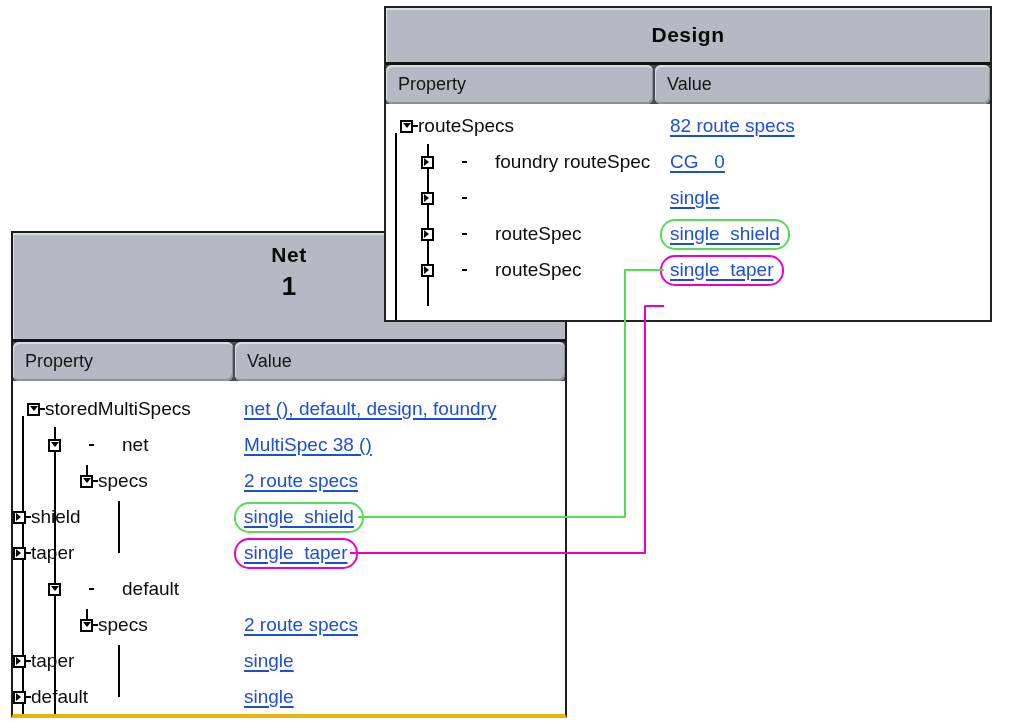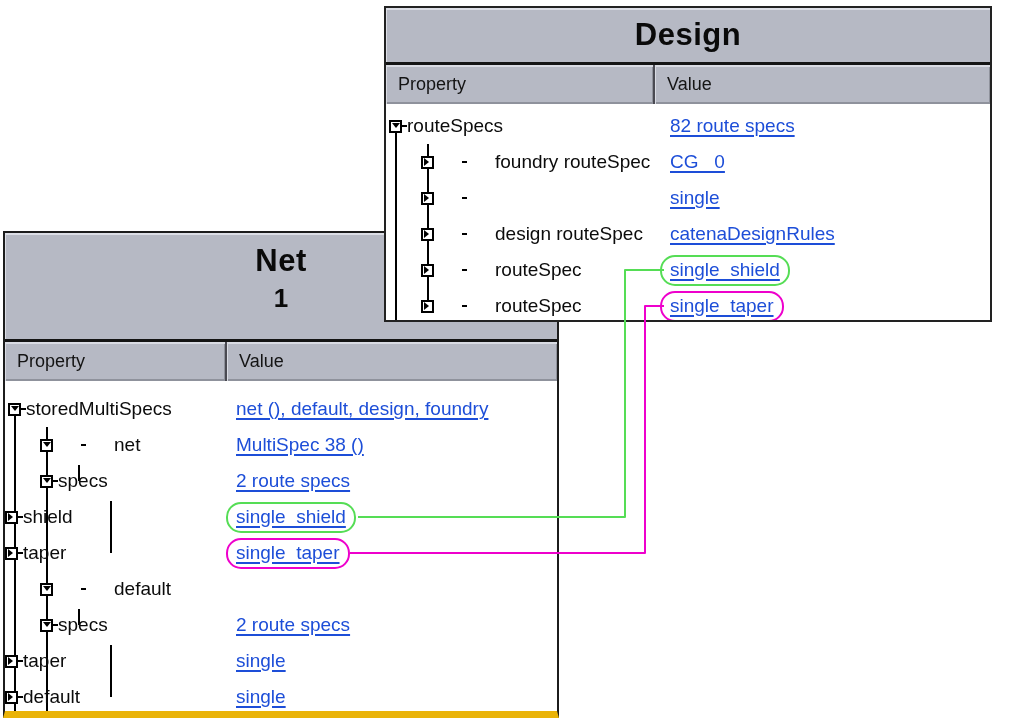--- a/index.html
+++ b/index.html
@@ -2,48 +2,48 @@
 <html><head>
 <meta charset="utf-8">
 <style>
   * { margin:0; padding:0; box-sizing:border-box; }
   html,body { background:#ffffff; }
   body { font-family:"Liberation Sans", sans-serif; }
   #stage { position:relative; width:1013px; height:723px; background:#ffffff; overflow:hidden; }
 
   .panel { position:absolute; background:#ffffff; border:2px solid #1c1c1c; display:flex; flex-direction:column; }
   .panel-design { left:384px; top:6px; width:608px; height:316px; z-index:2; border-color:#222; }
-  .panel-net { left:3px; top:231px; width:556px; height:487px; z-index:1; border-bottom:7px solid #eab308; }
+  .panel-net { left:11px; top:231px; width:556px; height:487px; z-index:1; border-bottom:4px solid #eab308; }
 
   .titlebar { background:#b6b9c4; box-shadow:inset 1px 2px 0 #dcdee6; display:flex; flex-direction:column; align-items:center; justify-content:flex-start; flex:none; }
   .panel-design .titlebar { height:54px; justify-content:center; }
   .panel-net .titlebar { height:106px; padding-top:10px; }
-  .title { font-weight:bold; font-size:31px; color:#0a0a0a; letter-spacing:0.5px; }
+  .title { font-weight:bold; font-size:21px; color:#0a0a0a; letter-spacing:0.5px; }
   .subtitle { font-weight:bold; font-size:26px; color:#0a0a0a; margin-top:4px; }
 
   .sep { height:3px; background:#141414; flex:none; }
 
   .hdr { display:flex; height:39px; background:#4a4a52; flex:none; }
-  .hdr .cell { background:#b6b9c4; box-shadow:inset 1px 2px 0 #d9dbe3, inset -1px -2px 0 #8f929c; display:flex; align-items:center; padding-left:12px; font-size:18px; color:#141414; }
+  .hdr .cell { background:#b6b9c4; box-shadow:inset 1px 2px 0 #d9dbe3, inset -1px -2px 0 #8f929c; display:flex; align-items:center; padding-left:12px; font-size:18px; color:#141414;border-radius:6px; }
   .hdr .cell + .cell { margin-left:2px; }
   .panel-net .hdr .cell-prop { width:220px; }
   .panel-design .hdr .cell-prop { width:267px; }
   .hdr .cell-val { flex:1; }
 
   .content { position:relative; flex:1; background:#ffffff; overflow:hidden; }
   .panel-net .content { padding-top:10px; }
   .panel-design .content { padding-top:4px; }
 
   .tline { position:absolute; width:2px; background:#000; z-index:1; }
 
   .row { height:36px; display:flex; align-items:center; position:relative; z-index:2; }
   .prop-cell { display:flex; align-items:center; height:100%; flex:none; }
   .panel-net .prop-cell { width:220px; }
   .panel-design .prop-cell { width:267px; }
-  .d0 { padding-left:3px; } .d1 { padding-left:35px;gap:28px; } .d2 { padding-left:35px; } .d3 { }
+  .d0 { padding-left:14px; } .d1 { padding-left:35px;gap:28px; } .d2 { padding-left:67px; } .d3 { }
 
   .box { width:13px; height:13px; border:2px solid #000; background:#fff; position:relative; flex:none; }
   .box.expanded::after { content:""; position:absolute; left:50%; top:1px; transform:translateX(-50%);
     border-left:4px solid transparent; border-right:4px solid transparent; border-top:5px solid #000; }
   .box.collapsed::after { content:""; position:absolute; top:50%; left:1px; transform:translateY(-50%);
     border-top:4px solid transparent; border-bottom:4px solid transparent; border-left:5px solid #000; }
   .dash { width:5px; height:2px; background:#000; flex:none; }
   .label { font-size:19px; color:#0b0b0b; white-space:nowrap; }
 
   .val-cell { flex:1; display:flex; align-items:center; height:100%; }
@@ -216,30 +216,20 @@
   <div class="row">
     <div class="prop-cell d1">
       <span class="box collapsed"></span>
       <span class="dash"></span>
     </div>
     <div class="val-cell">
       <span class="link">single</span>
     </div>
   </div>
 
-  <div class="row">
-    <div class="prop-cell d1">
-      <span class="box collapsed"></span>
-      <span class="dash"></span>
-      <span class="label">design routeSpec</span>
-    </div>
-    <div class="val-cell">
-      <span class="link">catenaDesignRules</span>
-    </div>
-  </div>
 
   <div class="row">
     <div class="prop-cell d1">
       <span class="box collapsed"></span>
       <span class="dash"></span>
       <span class="label">routeSpec</span>
     </div>
     <div class="val-cell">
       <span class="oval green"><span class="link">single_shield</span></span>
     </div>

